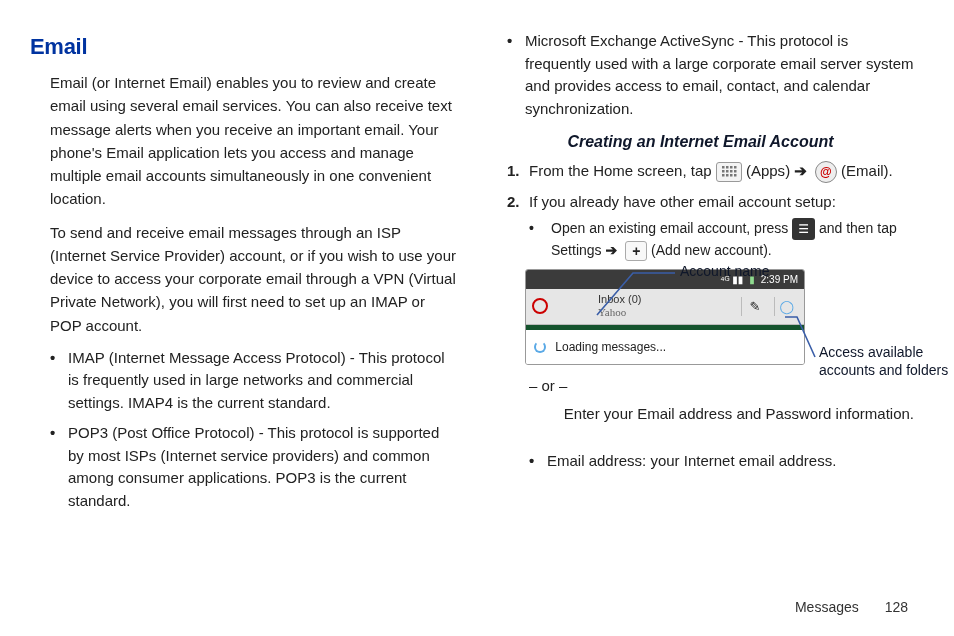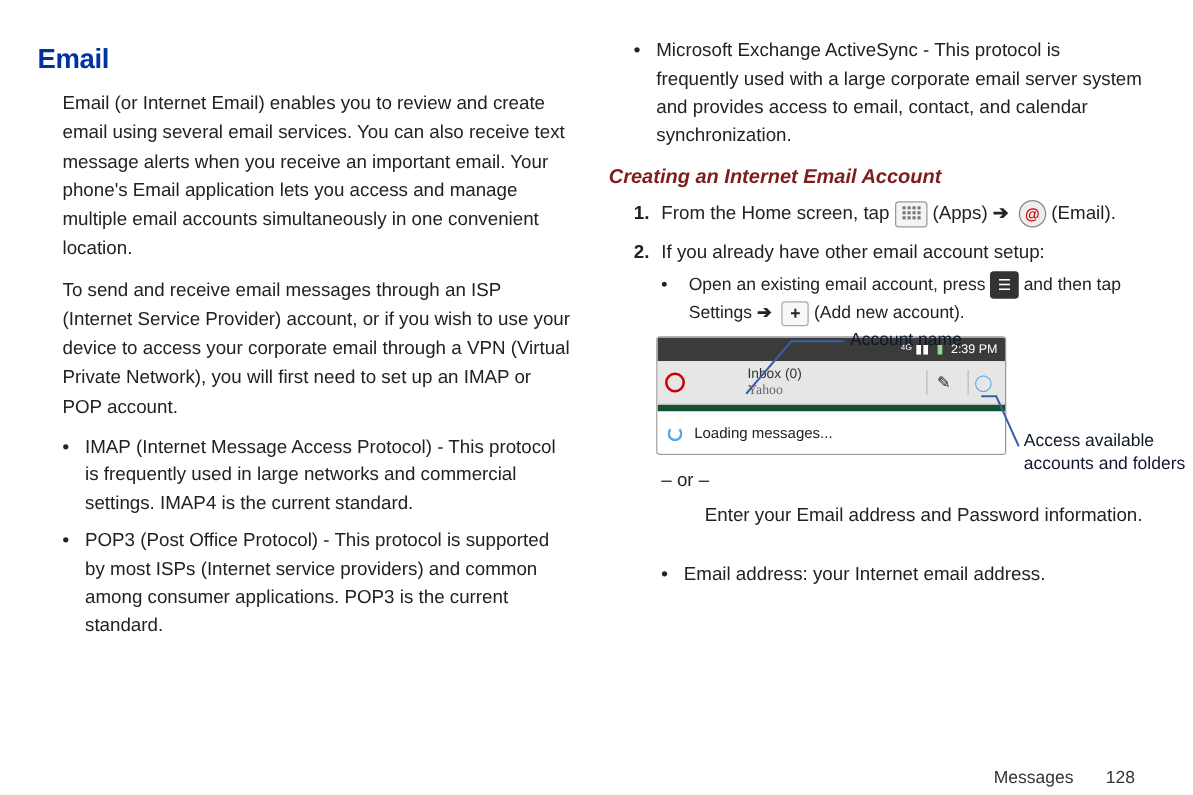--- a/index.html
+++ b/index.html
@@ -16,25 +16,26 @@
     .layout { display: flex; gap: 26px; height: 560px; }
     .col { flex: 1; }
     h1.section {
       color: #0033a0;
       font-weight: 800;
       font-size: 22px;
       margin-bottom: 8px;
       letter-spacing: -0.3px;
     }
     h2.sub {
-      color: #7f1d1d;
+      color: #0f172a;
       font-style: italic;
       font-weight: 700;
       font-size: 16px;
       margin: 10px 0 6px;
+      text-align: center;
     }
     .body-p { margin: 0 0 10px 20px; color: #222; font-weight: 300; }
     .left .body-p, .right .body-p { line-height: 1.55; }
     ul.bul { list-style: none; margin: 0 0 8px 20px; }
     ul.bul li { margin-bottom: 8px; position: relative; padding-left: 18px; font-weight: 300; }
     ul.bul li::before { content: "•"; position: absolute; left: 0; top: 0; font-weight: 700; font-size: 15px; }
     ol.steps { list-style: none; margin: 0 0 8px 20px; }
     ol.steps li { margin-bottom: 8px; padding-left: 22px; position: relative; font-weight: 300; }
     ol.steps li .num { position: absolute; left: 0; font-weight: 700; }
     .sub-bul { list-style: none; margin: 4px 0 4px 0; }
@@ -138,21 +139,21 @@
       font-size: 14px;
       font-weight: 300;
       color: #0f172a;
     }
     .callout.top { left: 155px; top: -8px; }
     .callout.side { left: 294px; top: 74px; width: 140px; line-height: 1.3; }
     .leader { stroke: #3a5ea8; stroke-width: 1.6; fill: none; }
     svg.leaders { position: absolute; left: 0; top: 0; pointer-events: none; }
     .or { margin: 6px 0 6px 42px; font-weight: 300; }
     .after-fig { margin: 4px 0 24px 42px; font-weight: 300; text-align: right; }
-    .footer { position: absolute; bottom: 4px; right: 46px; font-size: 14px; color: #333; }
+    .footer { position: absolute; bottom: 18px; right: 46px; font-size: 14px; color: #333; }
     .footer .pg { margin-left: 22px; }
     .left { padding-right: 4px; }
   </style>
 </head>
 <body>
 
 <div class="layout">
   <div class="col left">
     <h1 class="section">Email</h1>
     <p class="body-p">Email (or Internet Email) enables you to review and create email using several email services. You can also receive text message alerts when you receive an important email. Your phone's Email application lets you access and manage multiple email accounts simultaneously in one convenient location.</p>

